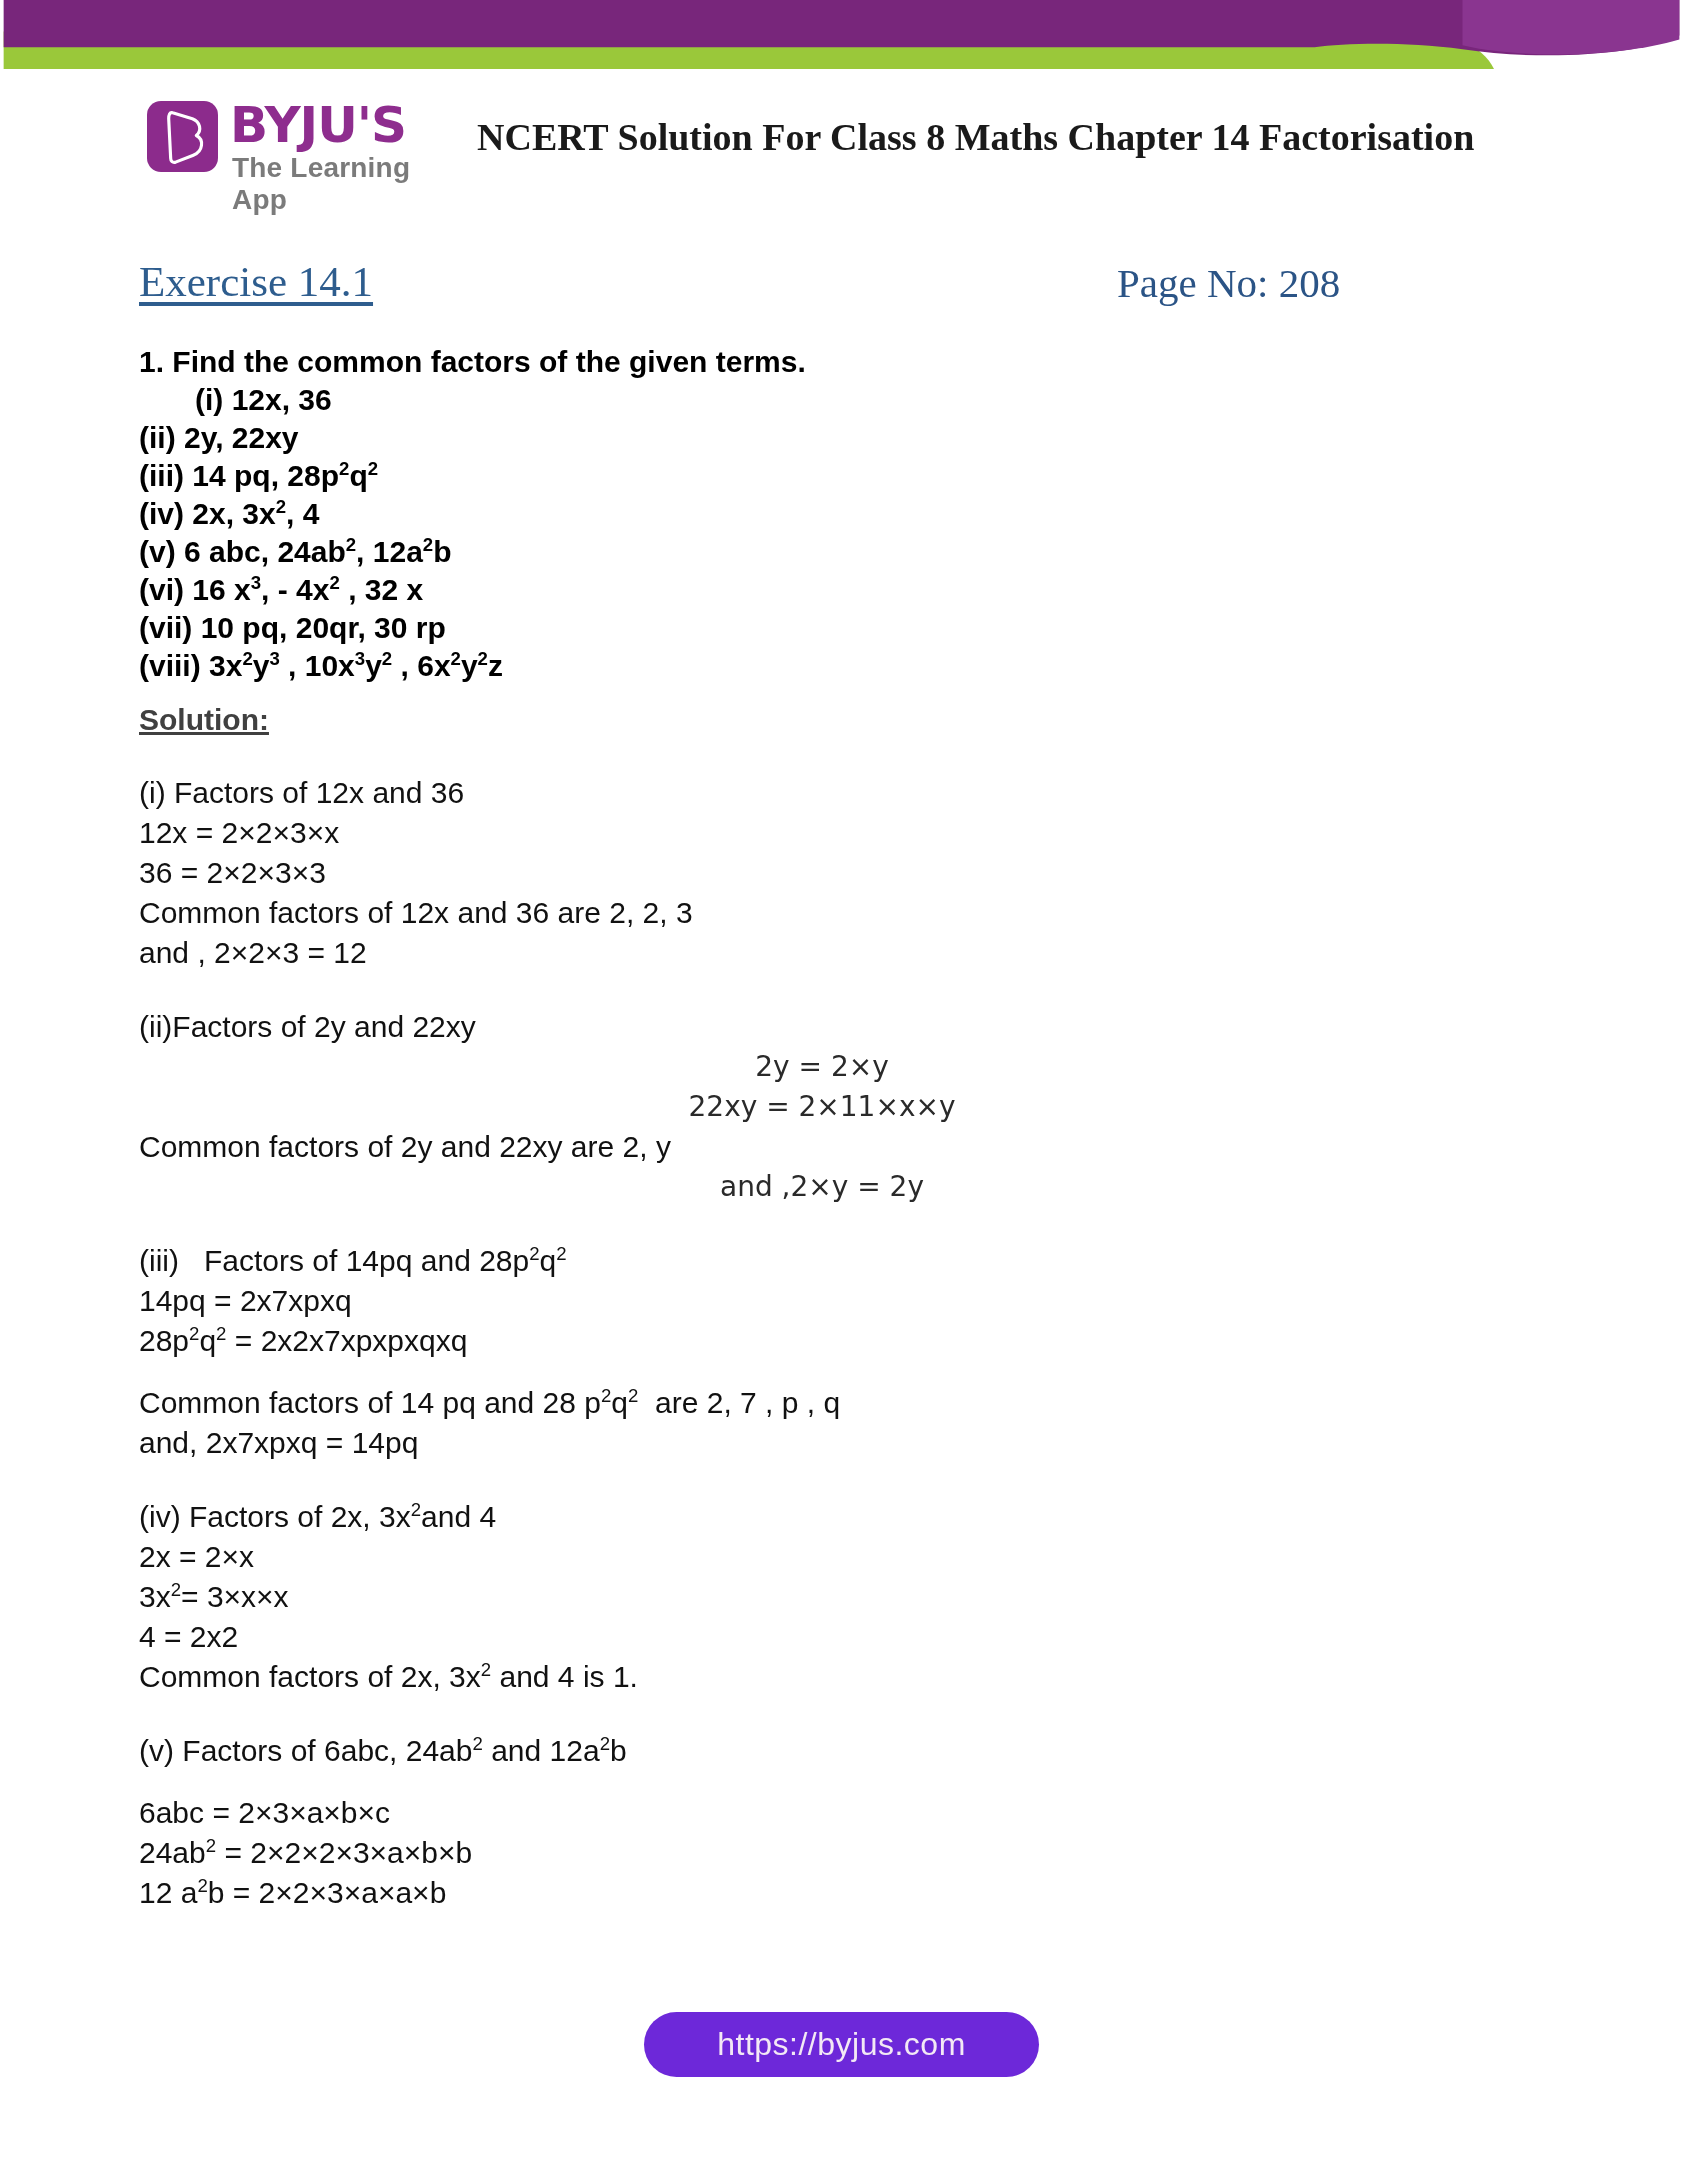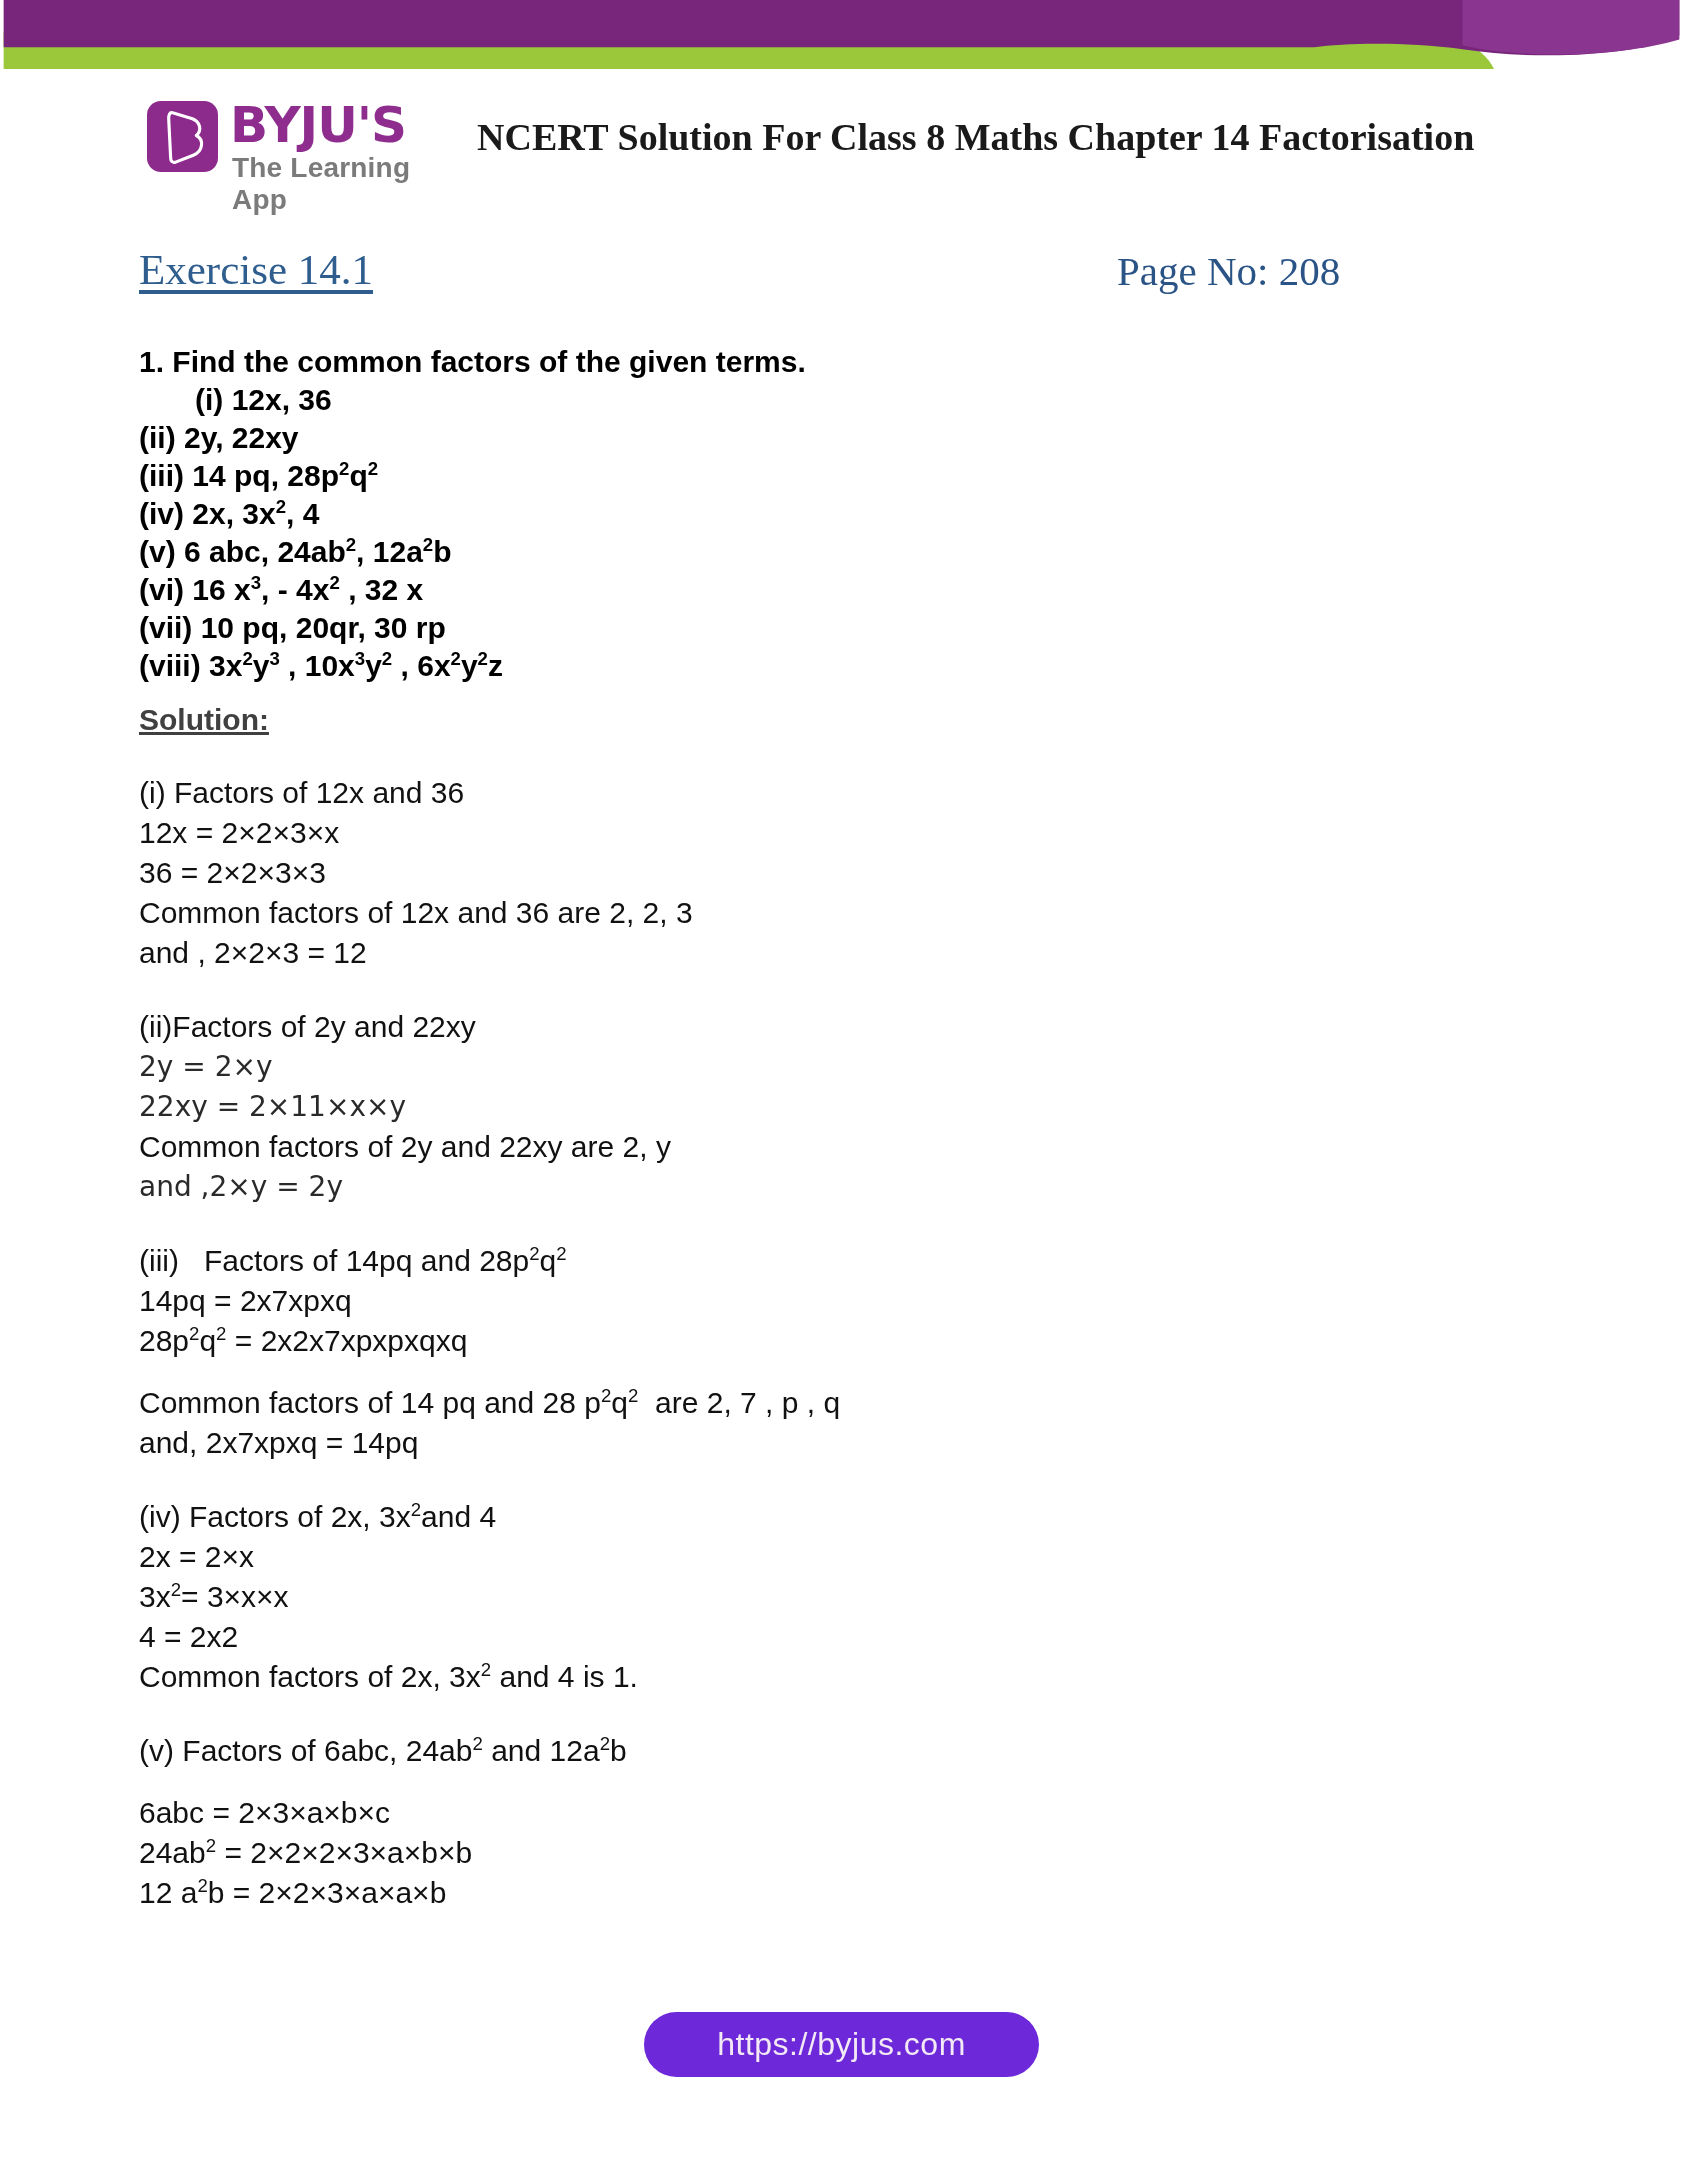--- a/index.html
+++ b/index.html
@@ -79,21 +79,21 @@
     font-family: "Liberation Serif", serif;
     font-weight: bold;
     font-size: 38px;
     color: #1a1a1a;
     white-space: nowrap;
   }
 
   
   .exrow {
     position: absolute;
-    top: 245px;
+    top: 257px;
     left: 0;
     width: 1467px;
     height: 65px;
   }
   .exercise-title {
     position: absolute;
     left: 139px;
     top: 0;
     font-family: "Liberation Serif", serif;
     font-size: 43px;
@@ -145,20 +145,21 @@
     font-family: "Liberation Sans", sans-serif;
     font-size: 30px;
     color: #111;
     line-height: 40px;
     white-space: pre;
   }
   .sol-line.thin {
     font-family: "DejaVu Sans", sans-serif;
     font-size: 28px;
     color: #2a2a2a;
+    text-align: center;
   }
   .gap-sm { height: 22px; }
 
   sup {
     font-size: 0.62em;
     vertical-align: super;
     line-height: 0;
   }
 
   

